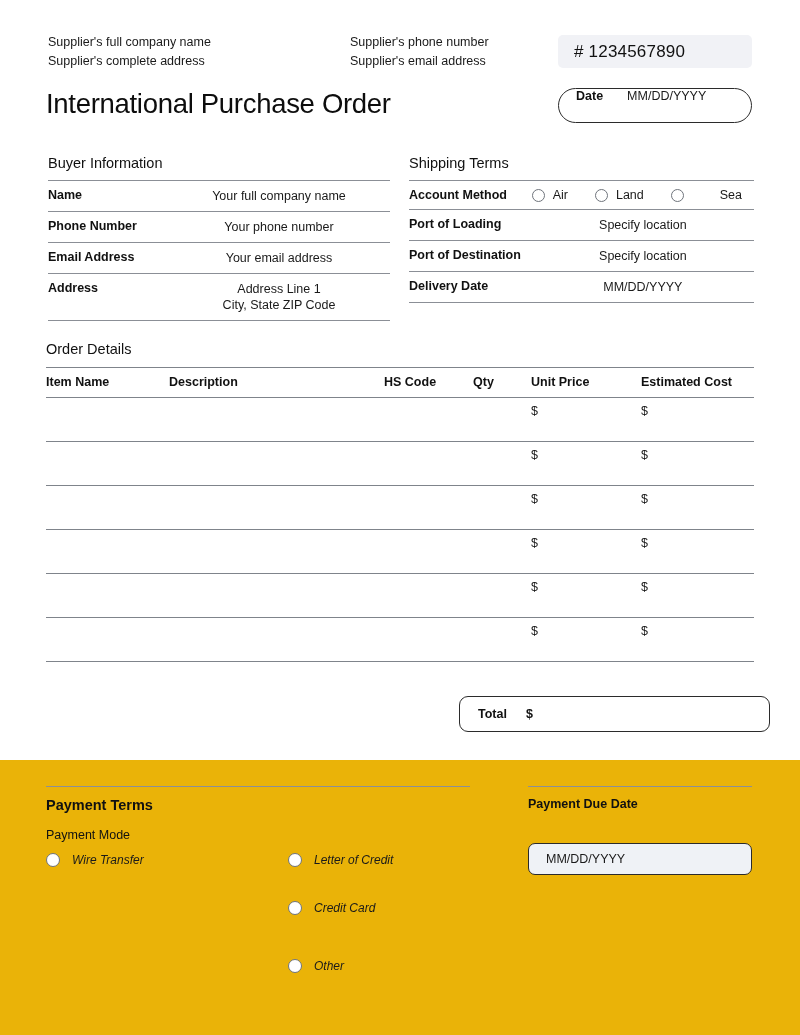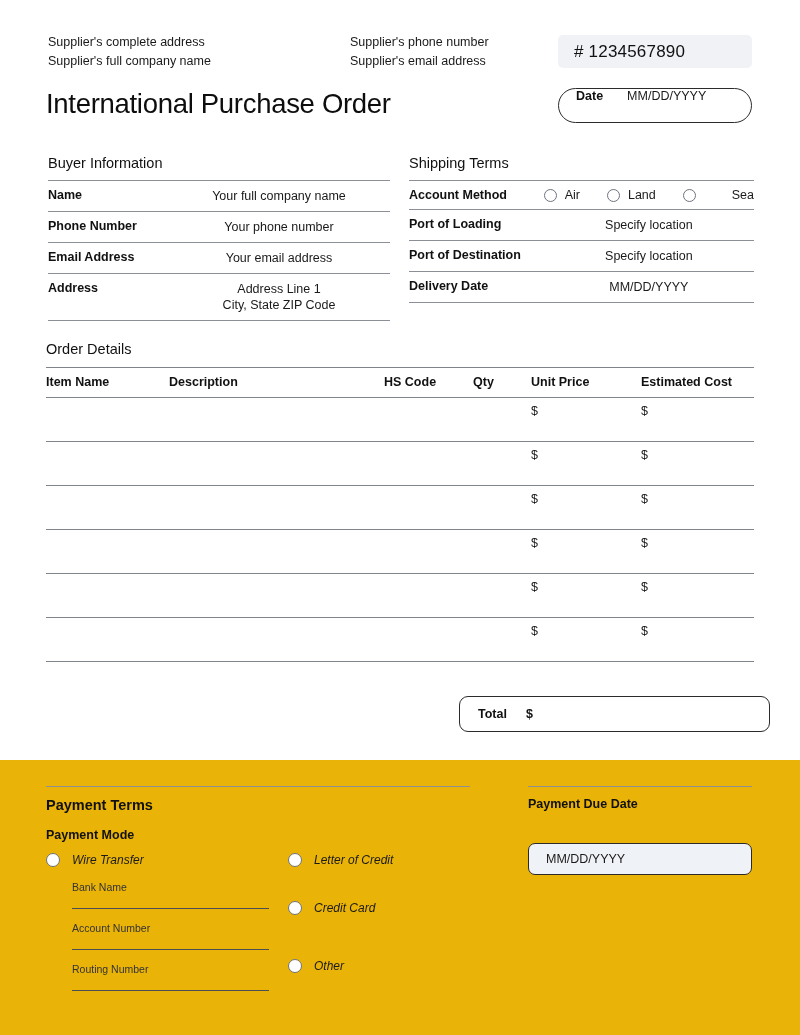--- a/index.html
+++ b/index.html
@@ -142,21 +142,21 @@
     align-items: center;
     gap: 0;
   }
   .radio-opt {
     display: flex;
     align-items: center;
     gap: 8px;
     margin-right: 27px;
     white-space: nowrap;
   }
-  .radio-opt:last-child { margin-right: 0; gap: 36px; }
+  .radio-opt:last-child { margin-right: 12px; gap: 36px; }
   .radio-circle {
     width: 13px; height: 13px;
     border: 1.3px solid #6f747c;
     border-radius: 50%;
     background: #ffffff;
     flex: 0 0 auto;
   }
   .radio-text {
     font-size: 12.5px;
     color: #1a1a1a;
@@ -259,21 +259,21 @@
     position: absolute;
     left: 46px; top: 37px;
     font-size: 14.5px;
     font-weight: bold;
     color: #111111;
   }
   .pm-label {
     position: absolute;
     left: 46px; top: 68px;
     font-size: 12.5px;
-    font-weight: bold;
+    font-weight: normal;
     color: #111111;
   }
 
   .pay-col-left {
     position: absolute;
     left: 46px; top: 90px;
     width: 280px;
   }
   .pay-col-right {
     position: absolute;
@@ -341,22 +341,22 @@
   }
 </style>
 </head>
 <body>
 
 <div class="page">
 
   <div class="header">
 
     <div class="supplier-col-1">
+      <div class="supplier-line">Supplier's full company name</div>
       <div class="supplier-line">Supplier's complete address</div>
-      <div class="supplier-line">Supplier's full company name</div>
     </div>
 
     <div class="supplier-col-2">
       <div class="supplier-line">Supplier's phone number</div>
       <div class="supplier-line">Supplier's email address</div>
     </div>
 
     <div class="order-number">
       <span># 1234567890</span>
     </div>
@@ -513,34 +513,20 @@
 
     <div class="pt-heading">Payment Terms</div>
     <div class="pm-label">Payment Mode</div>
 
     <div class="pay-col-left">
       <label class="pay-opt">
         <span class="radio-circle"></span>
         <span class="pay-opt-text">Wire Transfer</span>
       </label>
 
-      <div class="bank-fields">
-        <div class="bank-field">
-          <div class="bank-field-label">Bank Name</div>
-          <div class="bank-field-line"></div>
-        </div>
-        <div class="bank-field">
-          <div class="bank-field-label">Account Number</div>
-          <div class="bank-field-line"></div>
-        </div>
-        <div class="bank-field">
-          <div class="bank-field-label">Routing Number</div>
-          <div class="bank-field-line"></div>
-        </div>
-      </div>
     </div>
 
     <div class="pay-col-right">
       <label class="pay-opt">
         <span class="radio-circle"></span>
         <span class="pay-opt-text">Letter of Credit</span>
       </label>
       <label class="pay-opt pay-opt-spaced">
         <span class="radio-circle"></span>
         <span class="pay-opt-text">Credit Card</span>

